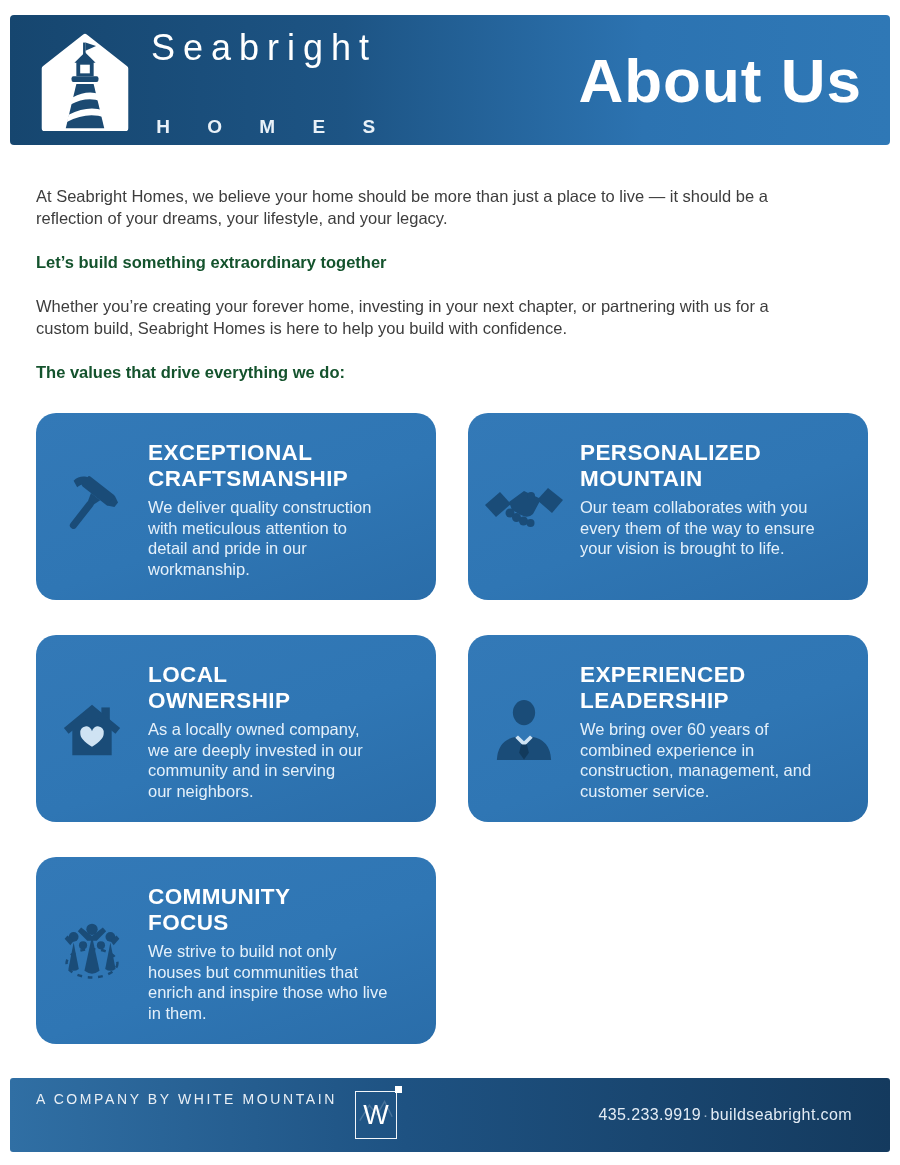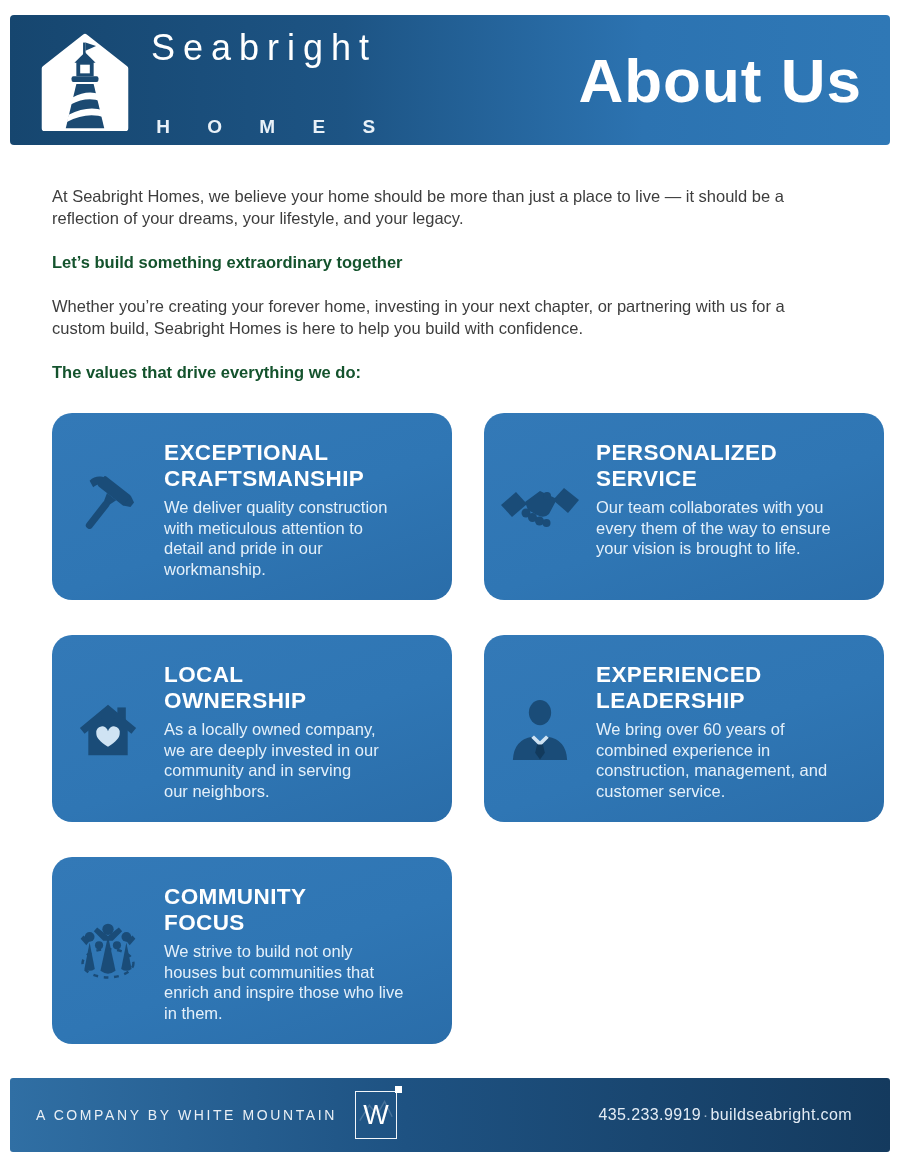--- a/index.html
+++ b/index.html
@@ -34,21 +34,21 @@
     color: #e9f1f8; font-size: 19px; font-weight: 700;
     letter-spacing: 16px; margin-right: -14px; margin-top: 3px;
     align-self: flex-end;
   }
   .page-title {
     margin: 0; color: #ffffff;
     font-size: 62px; font-weight: 800; letter-spacing: 1px;
   }
 
   
-  .content { padding: 0 52px; }
+  .content { padding: 0 36px; }
   .para {
     margin: 0 0 22px 0;
     font-size: 16.5px; line-height: 22px; color: #3d3d3d;
     white-space: pre-line; max-width: 832px;
   }
   .para-first { margin-top: 40px; }
   .bold-line {
     margin: 0 0 22px 0;
     font-size: 16.5px; line-height: 22px; font-weight: 700; color: #14532d;
   }
@@ -89,21 +89,21 @@
   .footer {
     margin: 34px 10px 0 10px;
     height: 74px;
     border-radius: 3px;
     background: linear-gradient(90deg, #306fa4 0%, #1e5282 45%, #143a5e 100%);
     display: flex;
     align-items: center;
     justify-content: space-between;
     padding: 0 38px 0 26px;
   }
-  .footer-left { display: flex; align-items: center; }
+  .footer-left { display: flex; align-items: flex-start; }
   .company-byline {
     color: #e9eff5; font-size: 14px; letter-spacing: 2.6px; font-weight: 400;
   }
   .w-logo {
     position: relative;
     width: 42px; height: 48px;
     border: 1.5px solid #f2f6fa;
     margin-left: 18px;
     display: flex; align-items: center; justify-content: center;
   }
@@ -191,21 +191,21 @@
               <circle cx="25" cy="32" r="4.5"></circle>
               <circle cx="31.5" cy="36.5" r="4.5"></circle>
               <circle cx="38.5" cy="40" r="4.5"></circle>
               <circle cx="45.5" cy="42" r="4"></circle>
               <circle cx="46" cy="15" r="4"></circle>
             </g>
           </svg>
         </div>
         <div class="text-col">
           <h2 class="card-title">PERSONALIZED
-SERVICE</h2>
+MOUNTAIN</h2>
           <p class="card-body">Our team collaborates with you
 every them of the way to ensure
 your vision is brought to life.</p>
         </div>
       </article>
 
       <article class="card">
         <div class="icon-col">
           <svg width="60" height="58" viewBox="0 0 64 60">
             <g fill="#1a4c78">

